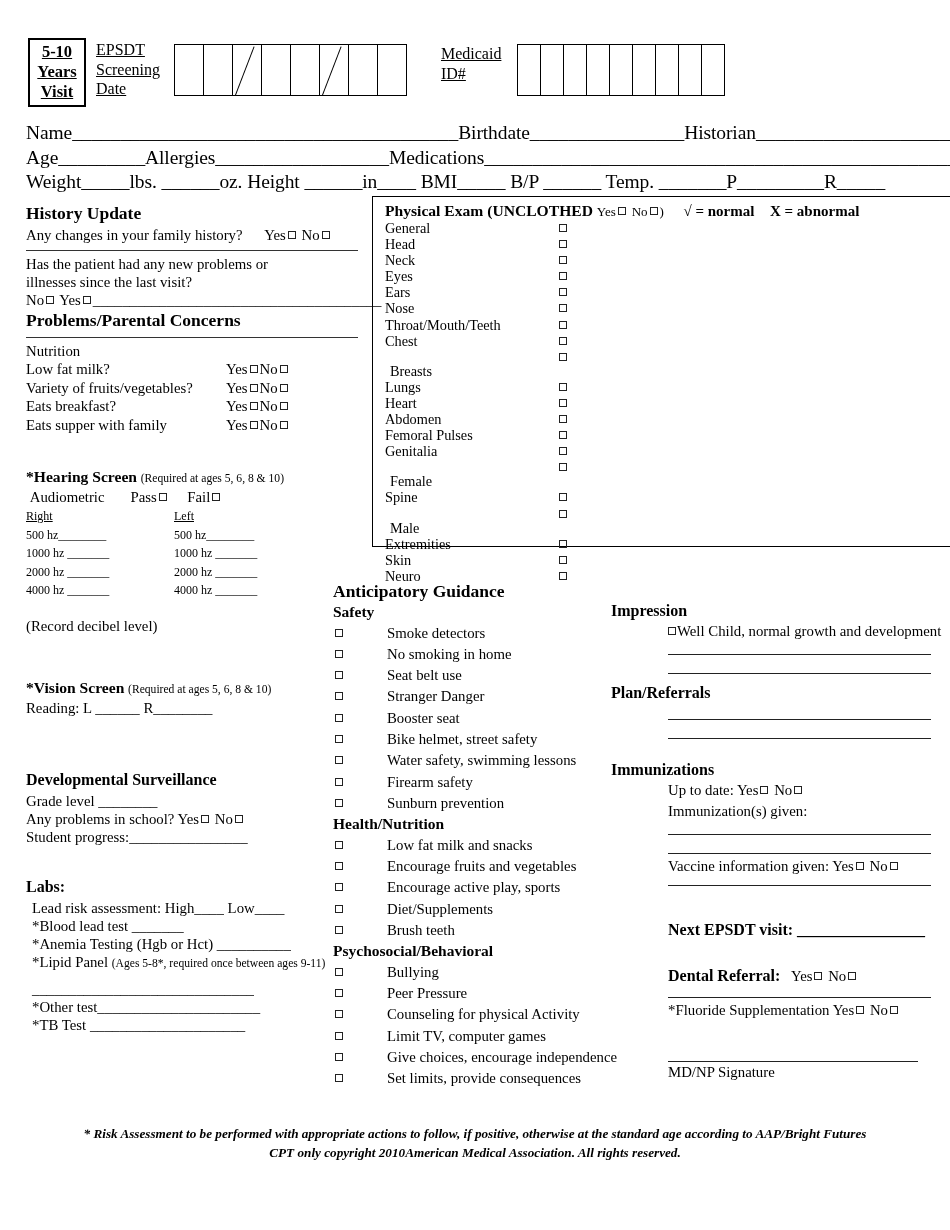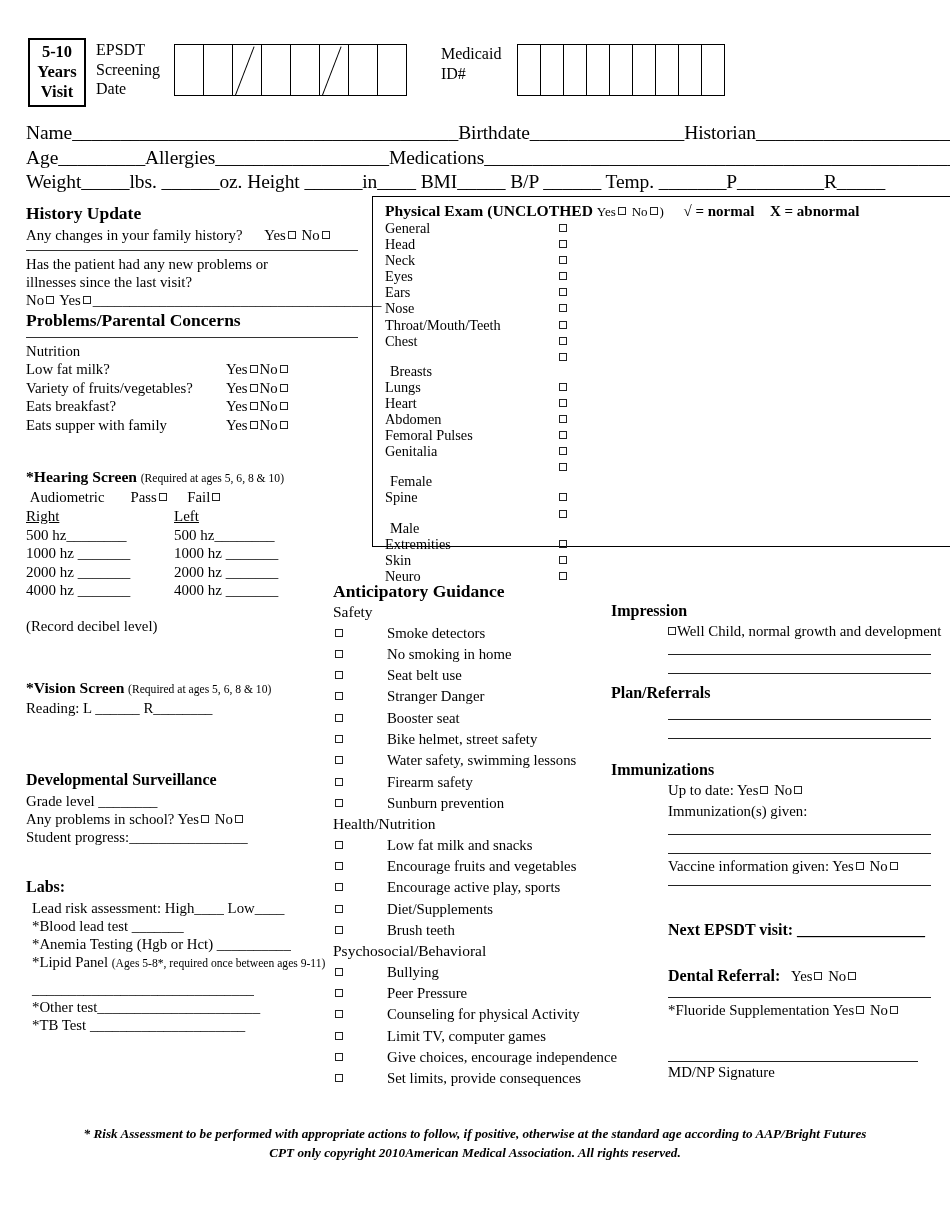--- a/index.html
+++ b/index.html
@@ -8,21 +8,21 @@
     width: 950px; height: 1230px;
     background:#ffffff;
     font-family: "Liberation Serif", "DejaVu Serif", serif;
     color:#000;
     position:relative;
     overflow:hidden;
   }
   .page { position:absolute; left:0; top:0; width:950px; height:1230px; }
 
   
-  .hdr { position:absolute; left:28px; top:38px; display:flex; align-items:flex-start; }
+  .hdr { position:absolute; left:28px; top:38px; display:flex; align-items:flex-start;text-decoration:underline; }
   .visit-box {
     border:2px solid #000; padding:2px 7px 3px 7px;
     font-weight:bold; font-size:16.5px; line-height:1.22;
     text-align:center; width:58px;
   }
   .epsdt-lbl { margin-left:10px; font-size:16px; line-height:1.22; padding-top:2px; }
   .boxrow { display:flex; margin-left:14px; margin-top:6px; border:1.3px solid #000; border-right:none; }
   .boxrow .cell { width:29px; height:50px; border-right:1.3px solid #000; position:relative; }
   .boxrow .cell.slash::after {
     content:""; position:absolute; left:2px; bottom:0px; width:0; height:0;
@@ -42,40 +42,40 @@
   h2.sec { font-size:17.5px; font-weight:bold; margin:0 0 2px 0; line-height:21px;font-family:Liberation Serif, serif; }
   .qline { font-size:14.8px; line-height:18px; white-space:nowrap; }
   .rule { border-bottom:1px solid #333; height:1px; margin:6px 0 4px 0; width:332px; }
   .cb { display:inline-block; width:8px; height:8px; border:1px solid #222; vertical-align:1px; margin:0 2px; }
   .nut-row { display:flex; font-size:14.8px; line-height:18.5px; }
   .nut-row .q { width:200px; }
   .smallnote { font-size:11.6px; }
 
   .hear-head { font-weight:bold; font-size:15.6px; }
   .hz-table { display:flex; margin-top:1px; }
-  .hz-col { width:148px; font-size:15px; line-height:18.5px; }
+  .hz-col { width:148px; font-size:12px; line-height:18.5px; }
   .u { text-decoration:underline; }
 
   
   .pe-box {
     position:absolute; left:372px; top:196px; width:612px; height:351px;
     border:1.6px solid #000; padding:5px 0 4px 12px;
   }
   .pe-title { font-weight:bold; font-size:15.6px; white-space:nowrap; }
   .pe-title .sm { font-weight:normal; font-size:13px; }
   .pe-title .mk { font-weight:bold; font-size:15px; }
   .pe-row { display:flex; font-size:14.3px; line-height:16.1px; }
   .pe-row .nm { width:172px; }
   .pe-row .bx { width:14px; }
   .pe-ind { padding-left:5px;margin-top:14px; }
 
   
   .ag { position:absolute; left:333px; top:580px; width:300px; }
   .ag h2 { font-size:17.5px; font-weight:bold; margin:0; line-height:22px; }
-  .ag h3 { font-size:15.5px; font-weight:normal; margin:0; line-height:20.5px; }
+  .ag h3 { font-size:15.5px; font-weight:bold; margin:0; line-height:20.5px; }
   .ag .item { display:flex; font-size:14.8px; line-height:21.3px; }
   .ag .item .bx { width:54px; }
   .ag .item .lb { }
 
   
   .rc { position:absolute; left:611px; top:600px; width:330px; font-size:14.8px; }
   .rc h3 { font-size:16px; font-weight:bold; margin:0; line-height:21px; }
   .rc .ind { padding-left:57px; }
   .rc .rline { border-bottom:1.2px solid #222; height:1px; margin-left:57px; width:263px; }
   .rc .txt { line-height:21px; white-space:nowrap; }

